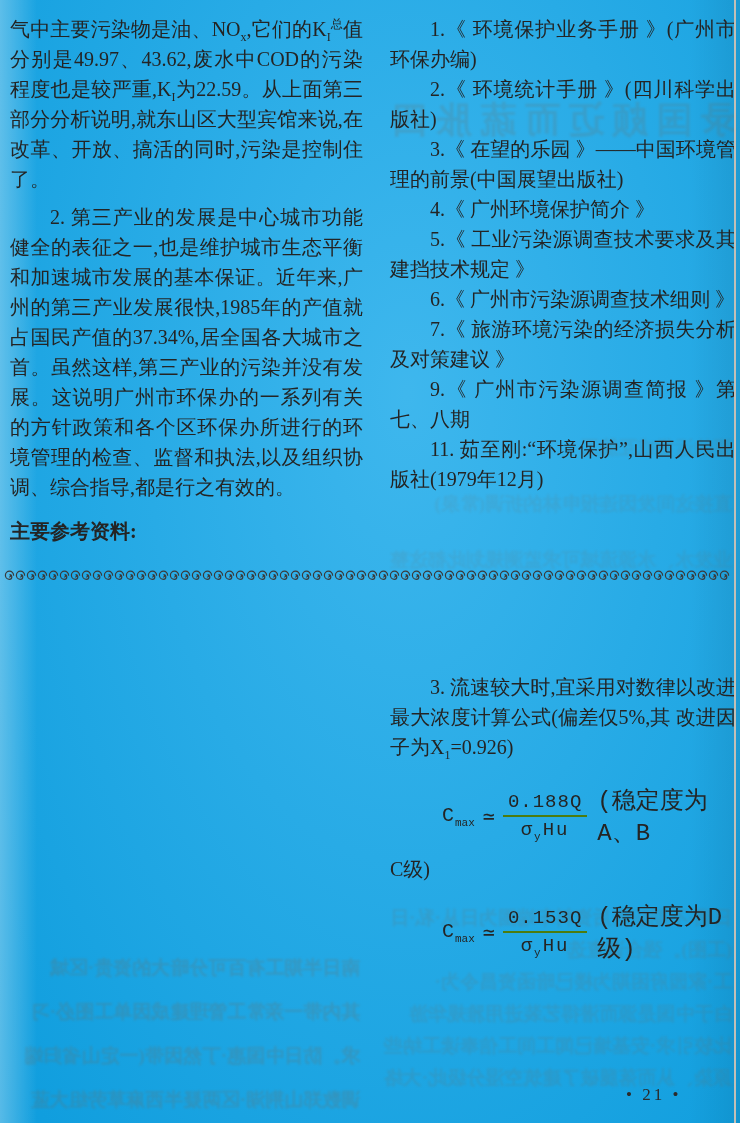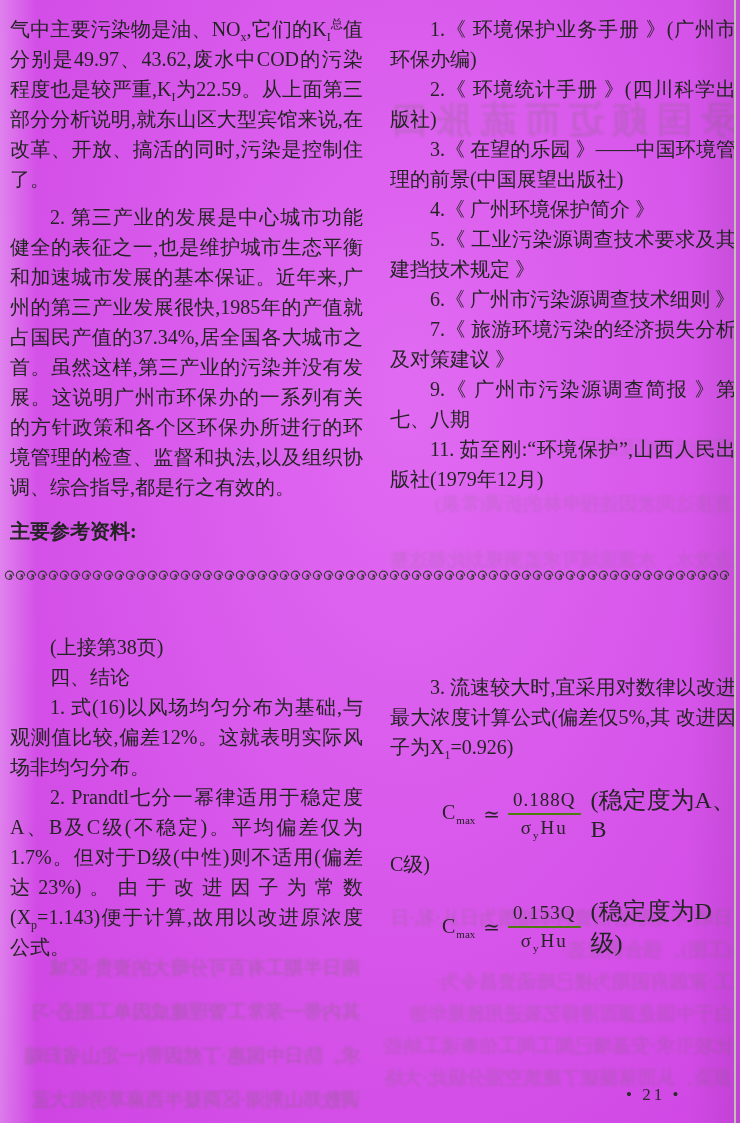--- a/index.html
+++ b/index.html
@@ -1,18 +1,18 @@
 <!DOCTYPE html>
 <html><head>
 <meta charset="utf-8">
 <style>
   html,body{margin:0;padding:0;background:#8a8a8a;}
   .page{
     position:relative;width:740px;height:1123px;margin:0 auto;
-    background:#d946ef;overflow:hidden;
+    background:#0ea5e9;overflow:hidden;
     font-family:"Liberation Serif","DejaVu Serif",serif;
     color:#242424;
   }
   .page::before{
     content:"";position:absolute;inset:0;pointer-events:none;
     background:
       linear-gradient(90deg, rgba(255,255,255,.30) 0%, rgba(0,0,0,0) 5%, rgba(0,0,0,0) 93%, rgba(0,0,0,.07) 100%),
       radial-gradient(ellipse at 55% 35%, rgba(255,255,255,.20), rgba(0,0,0,.05));
   }
   .edge-line{position:absolute;right:4px;top:0;height:100%;width:2px;background:#c2bfb6;}
@@ -21,21 +21,21 @@
   .indent{text-indent:2em;}
   .noindent{text-indent:0;}
   .bold-head{font-weight:bold;}
   .para sub{font-size:12px;line-height:0;}
   .para sup{font-size:12px;line-height:0;}
   
   .divider{position:absolute;left:4px;top:568px;width:732px;height:22px;
     display:flex;flex-wrap:nowrap;overflow:hidden;align-items:center;}
   .divider svg{flex:0 0 auto;}
   
-  .formula{display:flex;align-items:center;margin:10px 0 6px 52px;font-size:20px;}
+  .formula{display:flex;align-items:center;margin:10px 0 6px 52px;font-size:20px;font-family:Liberation Mono, monospace;}
   .formula .lhs{letter-spacing:1px;}
   .formula .lhs sub{font-size:11px;letter-spacing:0;}
   .formula .rel{margin:0 8px;}
   .frac{display:inline-flex;flex-direction:column;text-align:center;vertical-align:middle;font-size:19px;}
   .frac .num{border-bottom:2px solid #4d7c0f;padding:0 5px 2px;letter-spacing:1px;}
   .frac .den{padding:2px 5px 0;letter-spacing:2px;}
   .frac sub{font-size:11px;line-height:0;}
   .fnote{margin-left:10px;font-size:24px;}
   .page-number{position:absolute;left:626px;top:1085px;font-size:17px;letter-spacing:3px;color:#2b2b2b;}
   
@@ -352,26 +352,20 @@
 
   <svg width="11" height="18" viewBox="0 0 11 18">
     <path d="M 9.6 5.2 A 4.1 4.1 0 1 0 5.5 9.3 A 2.3 2.3 0 1 0 5.5 4.7 A 1.15 1.15 0 1 1 5.5 7.0" fill="none" stroke="#3a3a3a" stroke-width="1.2" stroke-linecap="round"></path>
   </svg>
 
   <svg width="11" height="18" viewBox="0 0 11 18">
     <path d="M 9.6 5.2 A 4.1 4.1 0 1 0 5.5 9.3 A 2.3 2.3 0 1 0 5.5 4.7 A 1.15 1.15 0 1 1 5.5 7.0" fill="none" stroke="#3a3a3a" stroke-width="1.2" stroke-linecap="round"></path>
   </svg>
 </div>
 
-  <div class="col" style="left:10px;top:632px;width:353px;">
-    <p class="para indent">(上接第38页)</p>
-    <p class="para indent">四、结论</p>
-    <p class="para indent">1. 式(16)以风场均匀分布为基础,与观测值比较,偏差12%。这就表明实际风场非均匀分布。</p>
-    <p class="para indent"><span>2. Prandtl七分一幂律适用于稳定度A、B及C级(不稳定)。平均偏差仅为1.7%。但对于D级(中性)则不适用(偏差达23%)。由于改进因子为常数(X</span><sub>p</sub><span>=1.143)便于计算,故用以改进原浓度公式。</span></p>
-  </div>
 
   <div class="col" style="left:390px;top:672px;width:346px;">
     <p class="para indent"><span>3. 流速较大时,宜采用对数律以改进最大浓度计算公式(偏差仅5%,其 改进因子为X</span><sub>1</sub><span>=0.926)</span></p>
 
     <div class="formula" style="margin-top:22px;">
       <span class="lhs"><span>C</span><sub>max</sub></span>
       <span class="rel">≃</span>
       <span class="frac">
         <span class="num">0.188Q</span>
         <span class="den"><span>σ</span><sub>y</sub><span>Hu</span></span>

